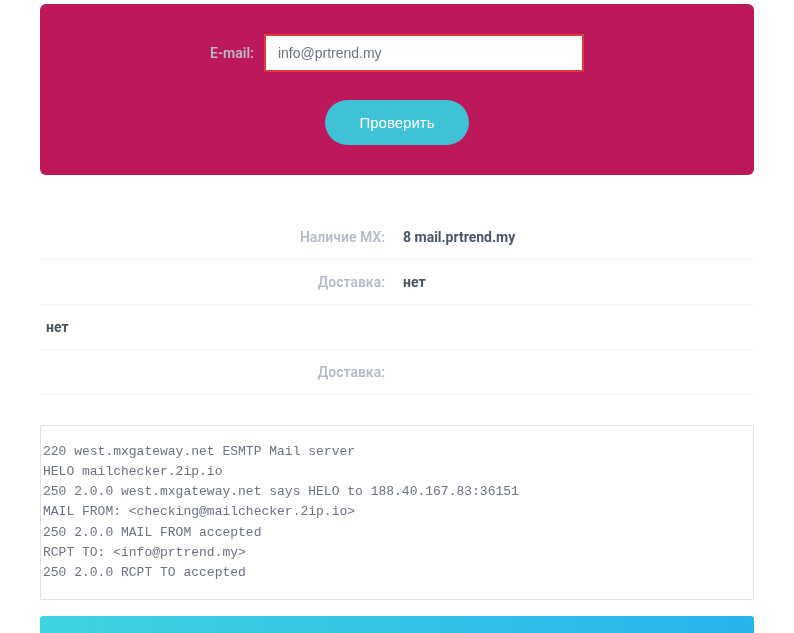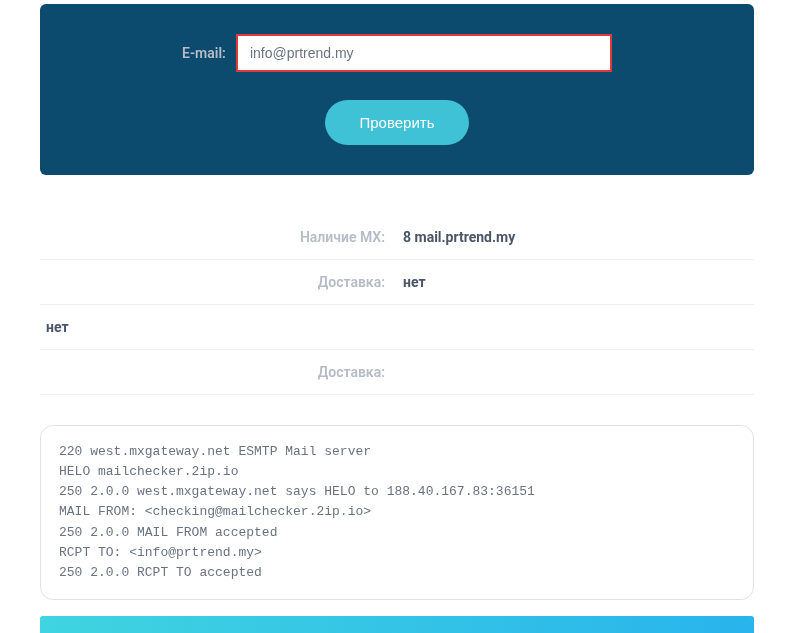--- a/index.html
+++ b/index.html
@@ -5,21 +5,21 @@
   * { box-sizing: border-box; margin: 0; padding: 0; }
   body {
     font-family: -apple-system, BlinkMacSystemFont, "Segoe UI", Roboto, Arial, sans-serif;
     background: #ffffff;
     width: 794px;
     margin: 0 auto;
     padding: 0 40px;
     color: #4a5568;
   }
   .form-card {
-    background: #0c4a6e;
+    background: #be185d;
     border-radius: 6px;
     padding: 30px 40px 30px 40px;
     margin-top: 4px;
     text-align: center;
   }
   .form-row {
     display: flex;
     align-items: center;
     justify-content: center;
     gap: 10px;
@@ -28,21 +28,21 @@
   .form-label {
     color: #b5bcc8;
     font-weight: 600;
     font-size: 14px;
   }
   .email-input {
     border: 2px solid #e03a3a;
     background: #ffffff;
     padding: 9px 12px;
     font-size: 14px;
-    width: 376px;
+    width: 320px;
     color: #6b7280;
     outline: none;
   }
   .check-btn {
     background: #3fc1d6;
     color: #ffffff;
     border: none;
     border-radius: 999px;
     padding: 14px 34px;
     font-size: 15px;
@@ -71,22 +71,22 @@
   }
   .result-value {
     flex: 0 0 50%;
     text-align: left;
     color: #4a5568;
     font-weight: 700;
     padding-left: 6px;
   }
   .log-box {
     border: 1px solid #dfe3e8;
-    border-radius: 13px;
-    padding: 16px 18px;
+    border-radius: 1px;
+    padding: 16px 2px;
     margin-top: 30px;
     font-family: "Courier New", Courier, monospace;
     font-size: 13px;
     line-height: 1.55;
     color: #6b7280;
     white-space: pre;
     overflow-x: auto;
   }
   .exists-banner {
     margin-top: 16px;

